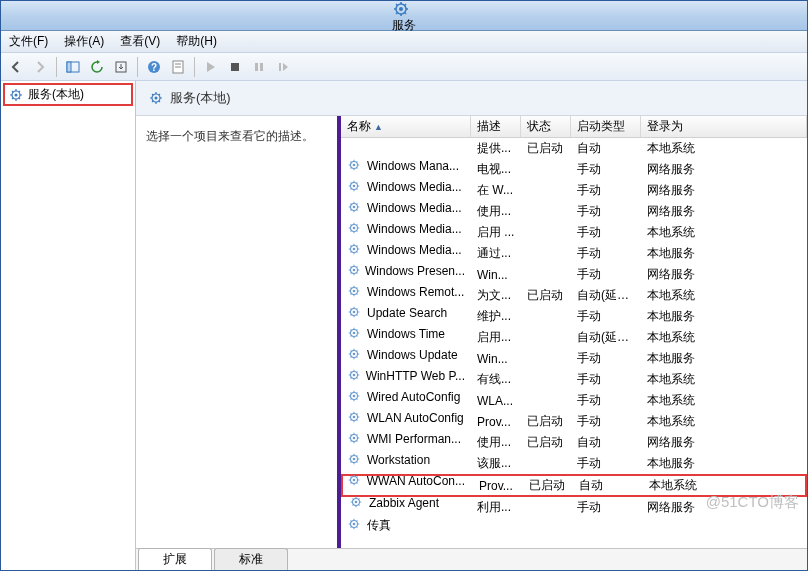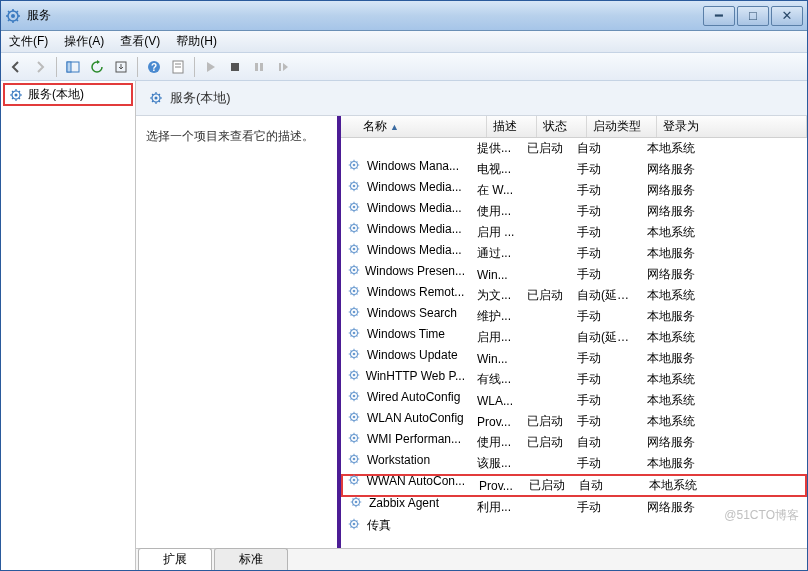--- a/index.html
+++ b/index.html
@@ -18,20 +18,21 @@
     flex-direction: column;
     background: #fff;
   }
   .titlebar {
     height: 30px;
     background: linear-gradient(to bottom, #d7e6f7 0%, #b8d1ec 50%, #a6c5e8 100%);
     display: flex;
     align-items: center;
     padding: 0 4px;
     border-bottom: 1px solid #6a8fb5;
+    flex-direction: column;
   }
   .title-icon {
     width: 16px; height: 16px; margin-right: 6px;
     display:flex;align-items:center;justify-content:center;
   }
   .title-text { color: #000; flex: 1; }
   .win-btns { display: flex; gap: 2px; }
   .win-btn {
     width: 32px; height: 20px;
     background: linear-gradient(to bottom, #d8e6f5, #a9c4e4);
@@ -104,21 +105,21 @@
     border-bottom:1px solid #d0d0d0;
     position:sticky;top:0;
   }
   .list-headers .col{
     border-right:1px solid #d8d8d8;
     padding:3px 6px;
     display:flex;align-items:center;gap:3px;
     overflow:hidden;white-space:nowrap;
   }
   .sort-arrow{font-size:9px;color:#3a6aa0;}
-  .col-name{width:130px;margin-left:16px;}
+  .col-name{width:130px;}
   .col-desc{width:50px;}
   .col-status{width:50px;}
   .col-startup{width:70px;}
   .col-logon{flex:1;}
   .list-rows{}
   .row{
     display:flex;height:21px;align-items:center;
     cursor:pointer;
   }
   .row.hl{border:2px solid #e23b3b;height:23px;}
@@ -134,21 +135,21 @@
     height:22px;background:#f5f5f5;border-top:1px solid #c5c5c5;
     display:flex;align-items:flex-end;padding-left:2px;
   }
   .tab{
     padding:2px 24px;border:1px solid #b5b5b5;border-bottom:none;
     background:#fff;margin-right:2px;font-size:12px;cursor:pointer;
     border-top-left-radius:3px;border-top-right-radius:3px;
   }
   .tab.inactive{background:#ececec;}
   .watermark{
-    position:absolute;right:8px;bottom:24px;color:#c0c0c0;font-size:12px;
+    position:absolute;right:8px;bottom:36px;color:#c0c0c0;font-size:15px;
     pointer-events:none;
   }
 </style>
 </head>
 <body>
 
 <div class="window">
 
   <div class="titlebar">
     <span class="title-icon">
@@ -381,21 +382,21 @@
                 <div class="cell c-startup">手动</div>
                 <div class="cell c-logon">网络服务</div>
               </div>
               <div class="row">
                 <div class="cell c-name">
                   <span class="gear-icon"><svg width="14" height="14" viewBox="0 0 16 16">
                       <circle cx="8" cy="8" r="4" fill="none" stroke="#6a9ad0" stroke-width="1.2"></circle>
                       <circle cx="8" cy="8" r="1.5" fill="#6a9ad0"></circle>
                       <path d="M8 2v2M8 12v2M2 8h2M12 8h2M4 4l1.4 1.4M10.6 10.6L12 12M4 12l1.4-1.4M10.6 5.4L12 4" stroke="#6a9ad0" stroke-width="1.2"></path>
                     </svg></span>
-                  <span>Windows Search</span>
+                  <span>Update Search</span>
                 </div>
                 <div class="cell c-desc">为文...</div>
                 <div class="cell c-status">已启动</div>
                 <div class="cell c-startup">自动(延迟...</div>
                 <div class="cell c-logon">本地系统</div>
               </div>
               <div class="row">
                 <div class="cell c-name">
                   <span class="gear-icon"><svg width="14" height="14" viewBox="0 0 16 16">
                       <circle cx="8" cy="8" r="4" fill="none" stroke="#6a9ad0" stroke-width="1.2"></circle>

